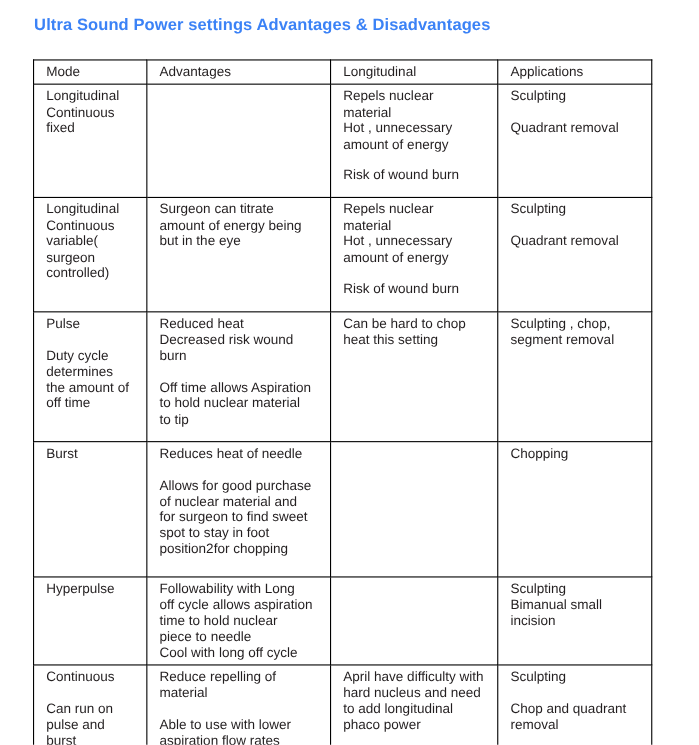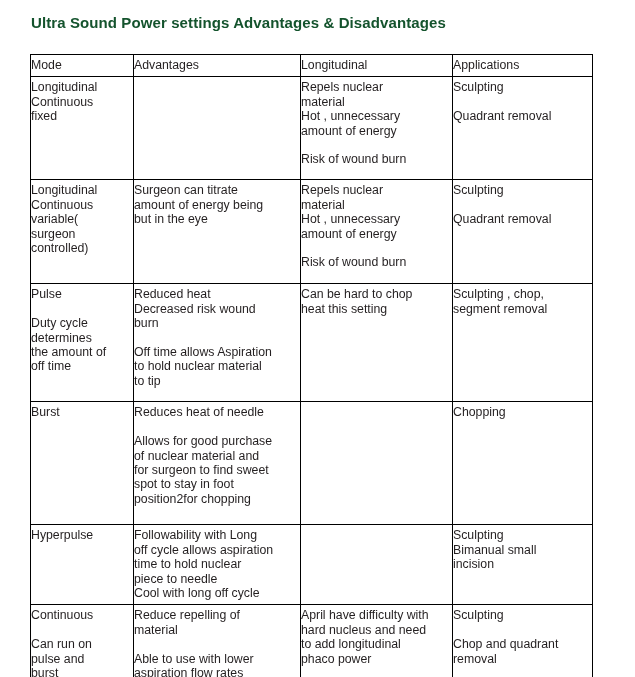--- a/index.html
+++ b/index.html
@@ -20,36 +20,36 @@
     height: 677px;
     background: #ffffff;
   }
   .doc-title {
     position: absolute;
     left: 31px;
     top: 14px;
     font-size: 15px;
     font-weight: bold;
     letter-spacing: 0.1px;
-    color: #14532d;
+    color: #3b82f6;
     white-space: nowrap;
   }
   table.settings-table {
     position: absolute;
     left: 30px;
     top: 54px;
     width: 562px;
     border-collapse: collapse;
     table-layout: fixed;
   }
   table.settings-table td,
   table.settings-table th {
     border: 1px solid #000000;
     vertical-align: top;
-    padding: 3px 5px 4px 0;
+    padding: 3px 5px 4px 11px;
     font-size: 12.3px;
     line-height: 14.4px;
     font-weight: normal;
     text-align: left;
     color: #231f20;
   }
   col.c-mode { width: 103px; }
   col.c-adv  { width: 167px; }
   col.c-dis  { width: 152px; }
   col.c-app  { width: 140px; }

